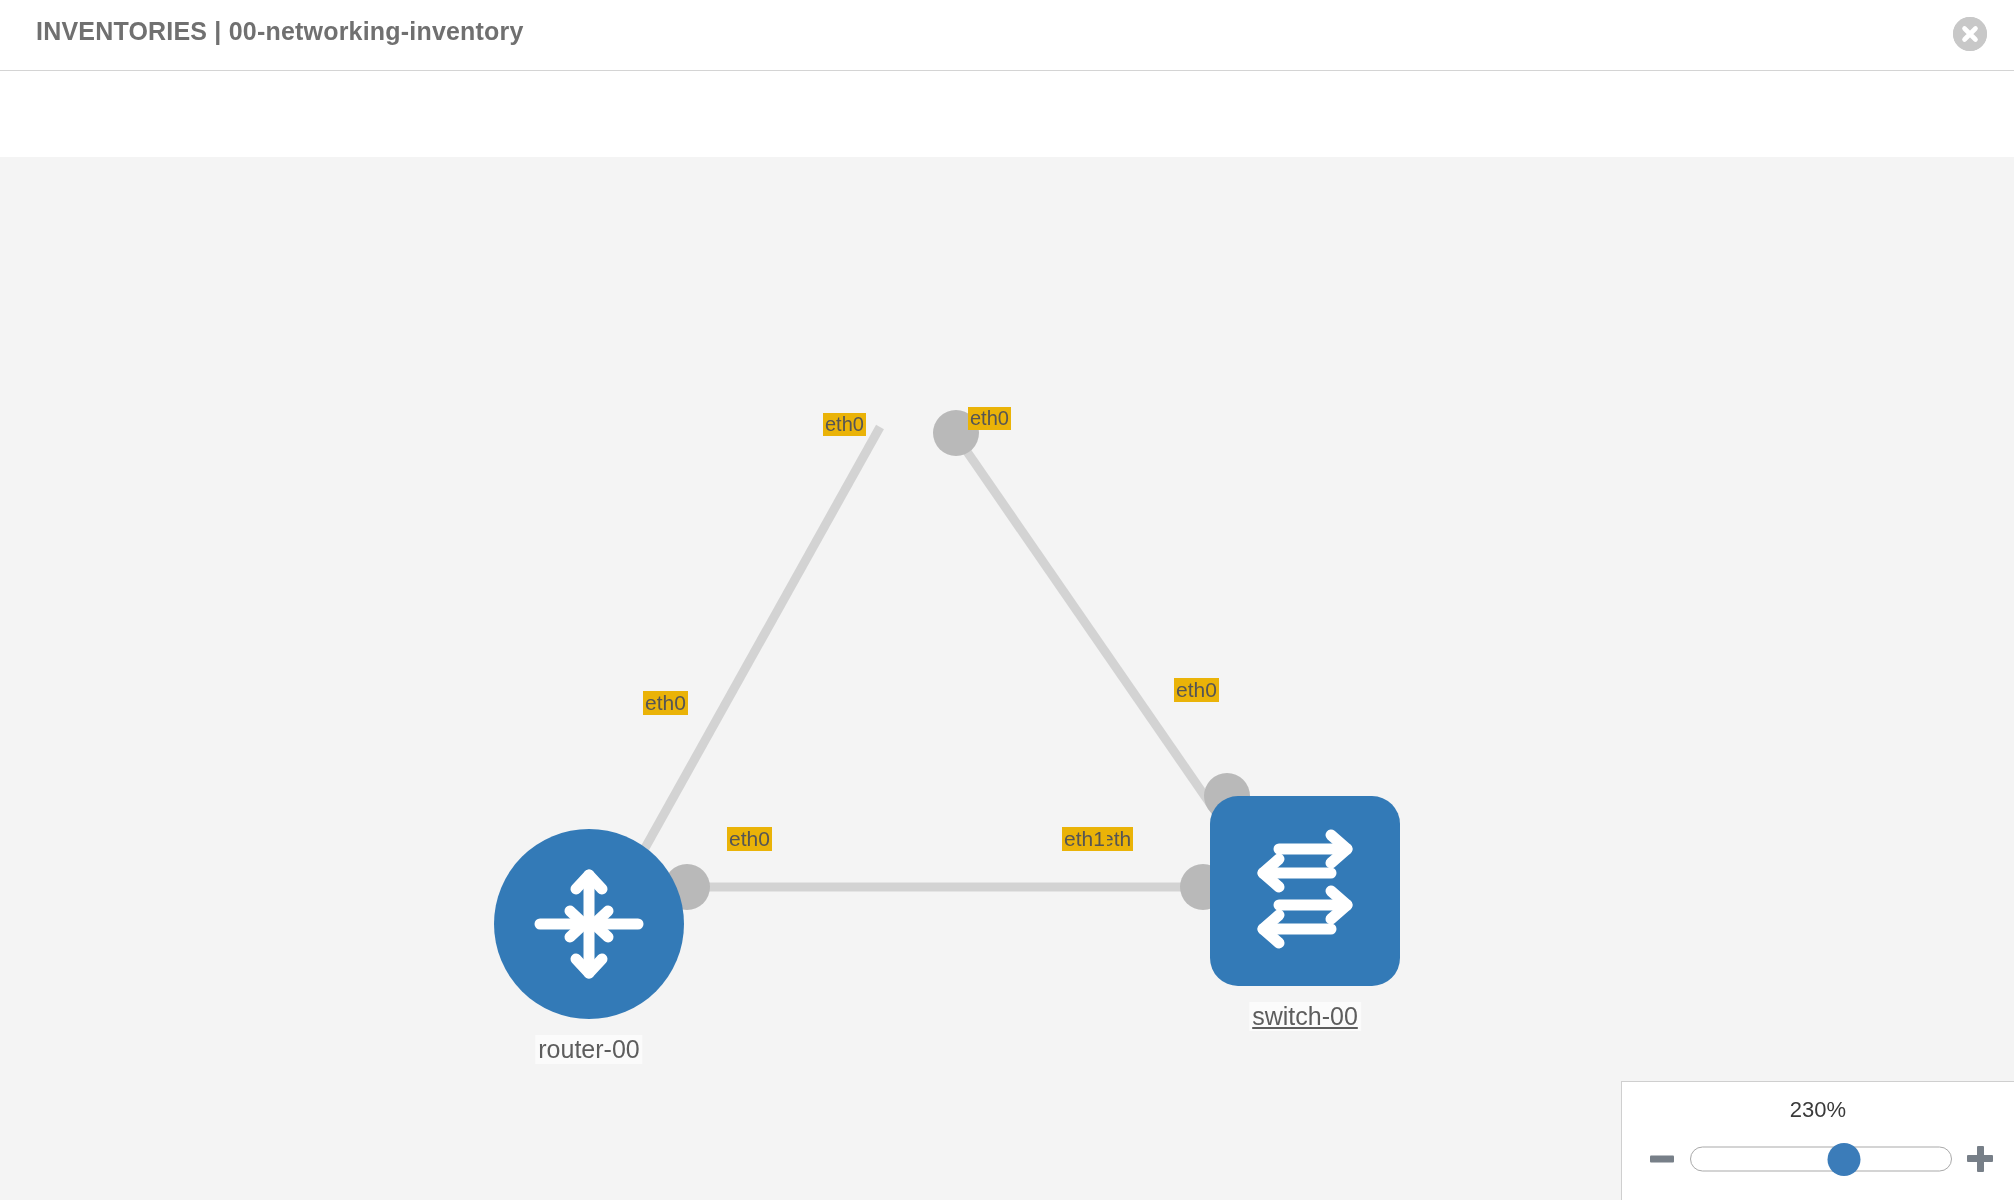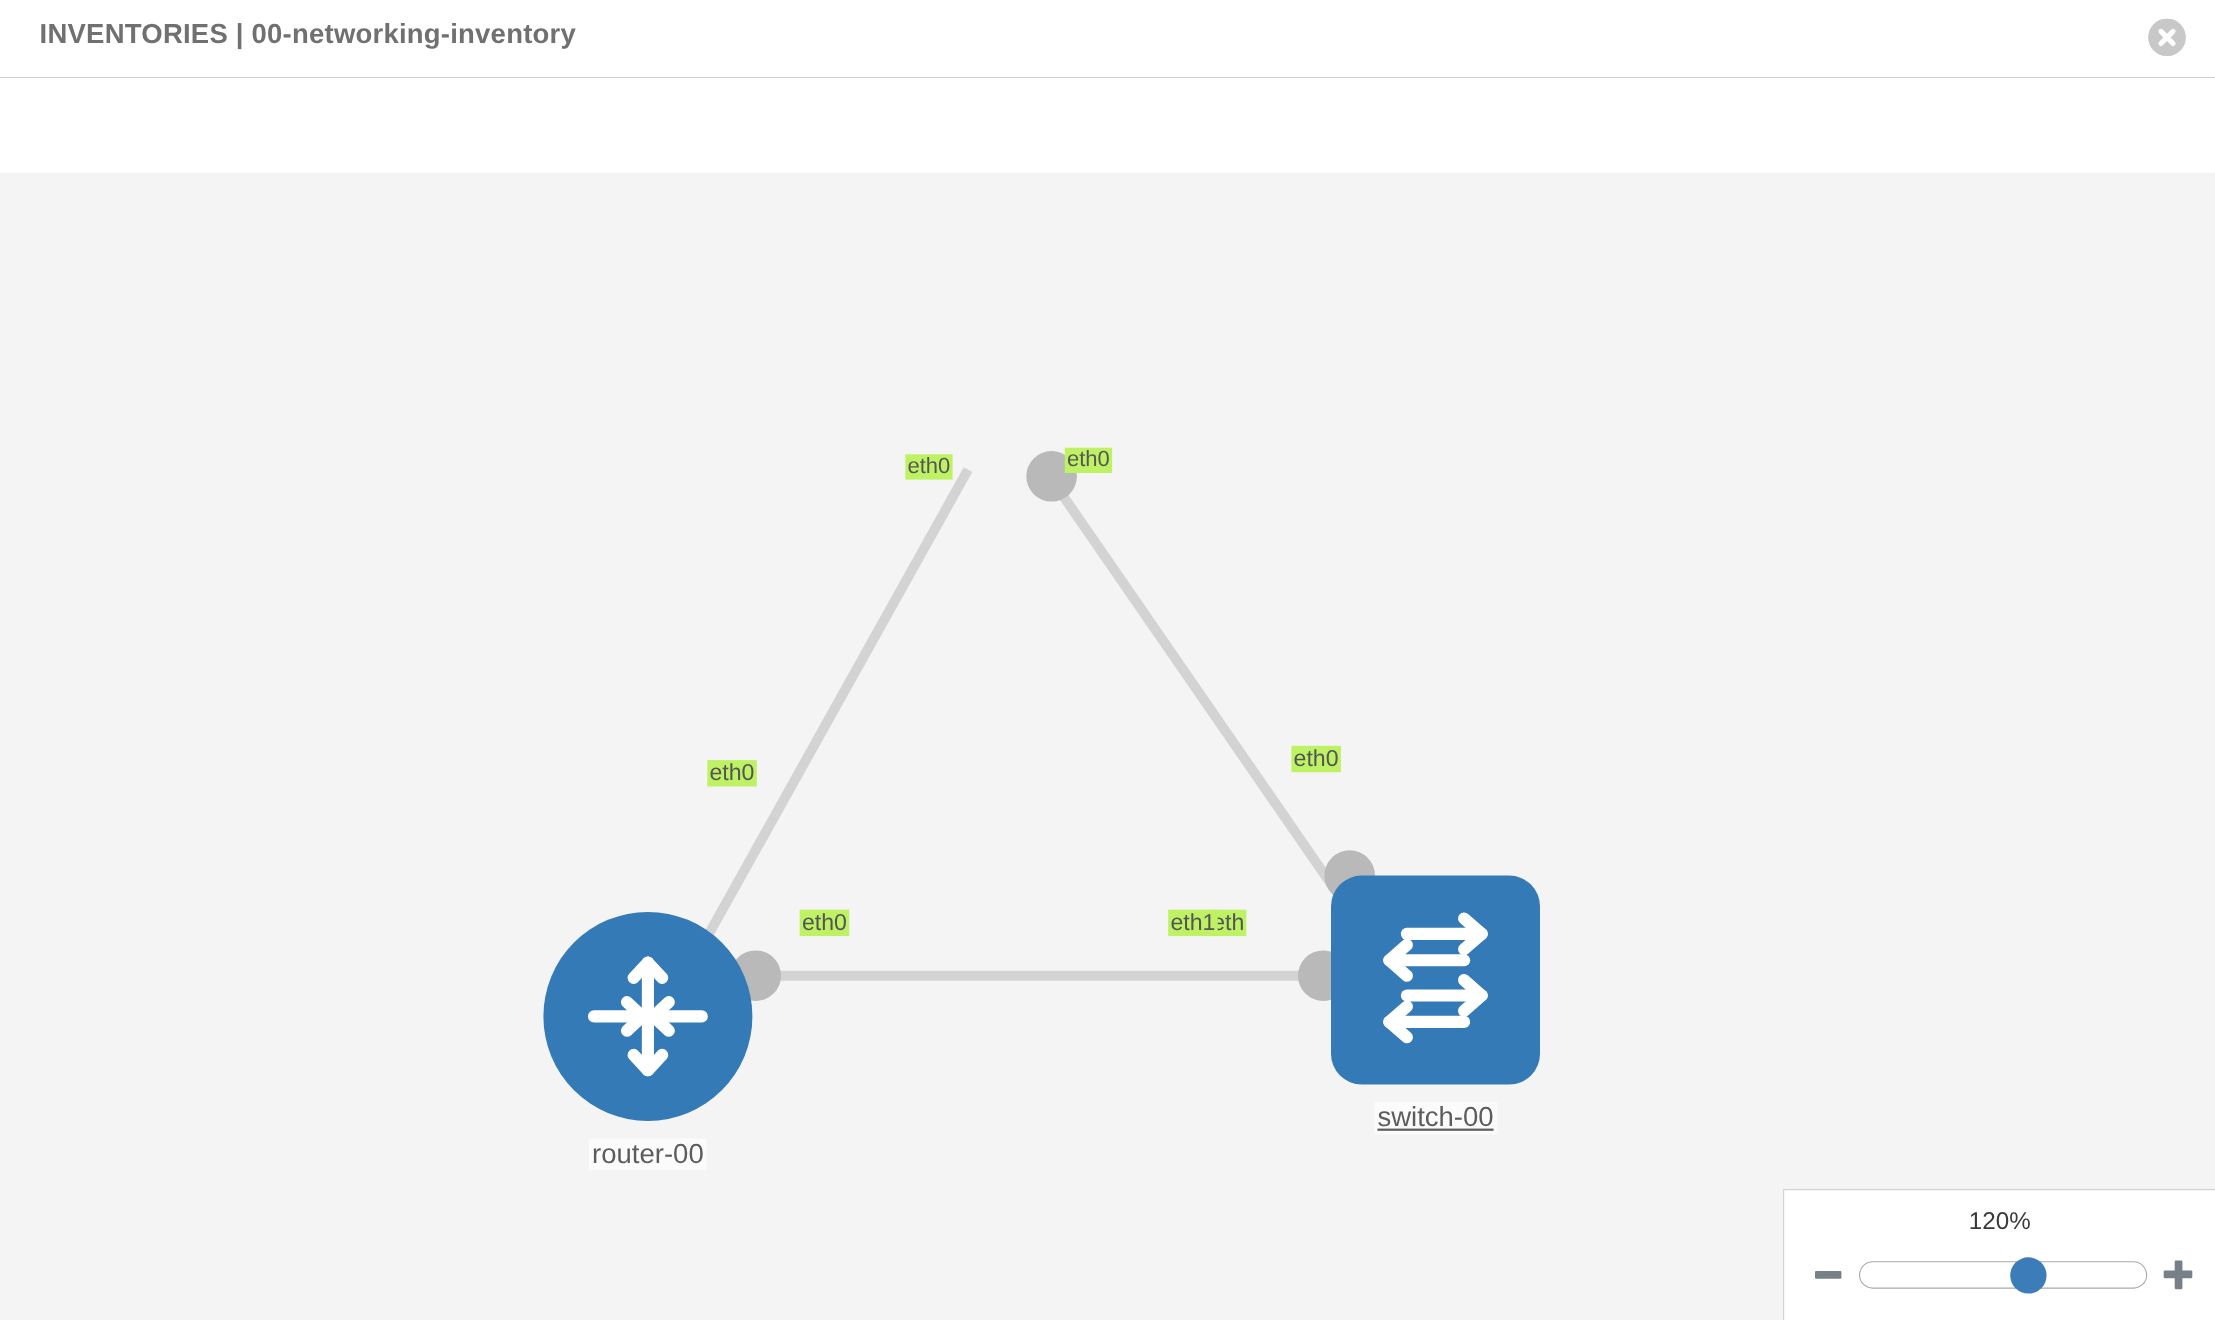--- a/index.html
+++ b/index.html
@@ -174,21 +174,21 @@
     width: 46px; height: 46px;
     border-radius: 50%;
     background: #b9b9b9;
   }
 
   
   .iface-label {
     position: absolute;
     font-size: 21px;
     color: #555555;
-    background: #bef264;
+    background: #eab308;
     padding: 0 2px;
     white-space: nowrap;
     line-height: 1.15;
   }
   .iface-label.small { font-size: 20px; }
 
   
   .zoom-panel {
     position: absolute;
     left: 1621px; top: 1081px;
@@ -328,21 +328,21 @@
 
     <div class="iface-label" style="left:727px; top:670px;">eth0</div>
 
     <div class="iface-label" style="left:1100px; top:670px;">eth</div>
 
     <div class="iface-label" style="left:1062px; top:670px;">eth1</div>
 
   </div>
 
   <div class="zoom-panel">
-    <div class="zoom-value">120%</div>
+    <div class="zoom-value">230%</div>
     <div class="zoom-row">
       <div class="zoom-minus"></div>
       <div class="zoom-track">
         <div class="zoom-thumb" style="left: 59%;"></div>
       </div>
       <div class="zoom-plus"></div>
     </div>
   </div>
 
 </div>

